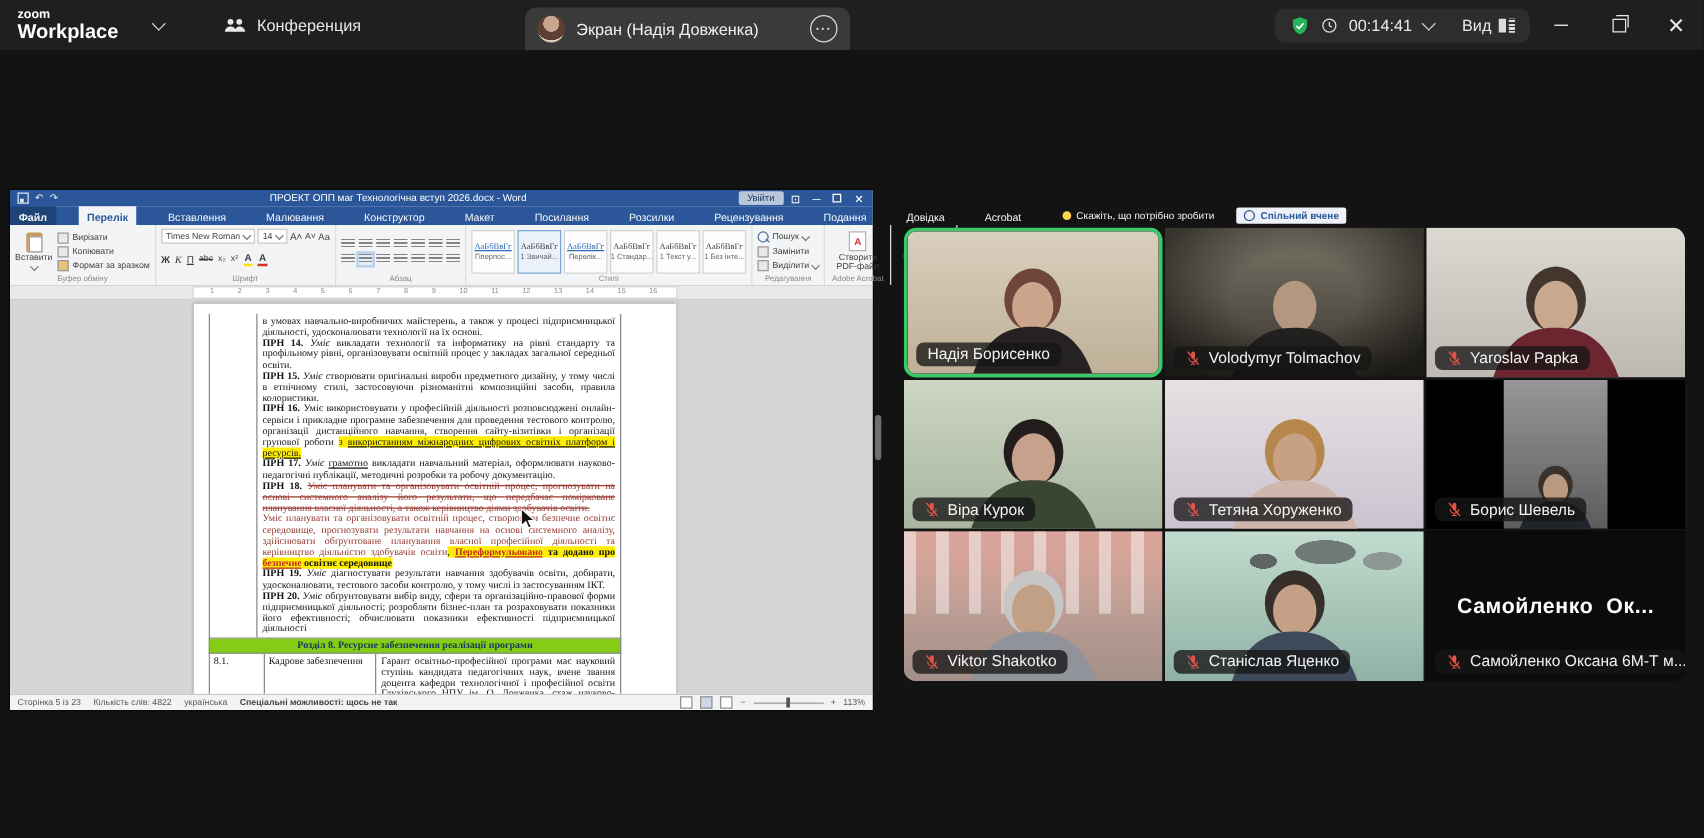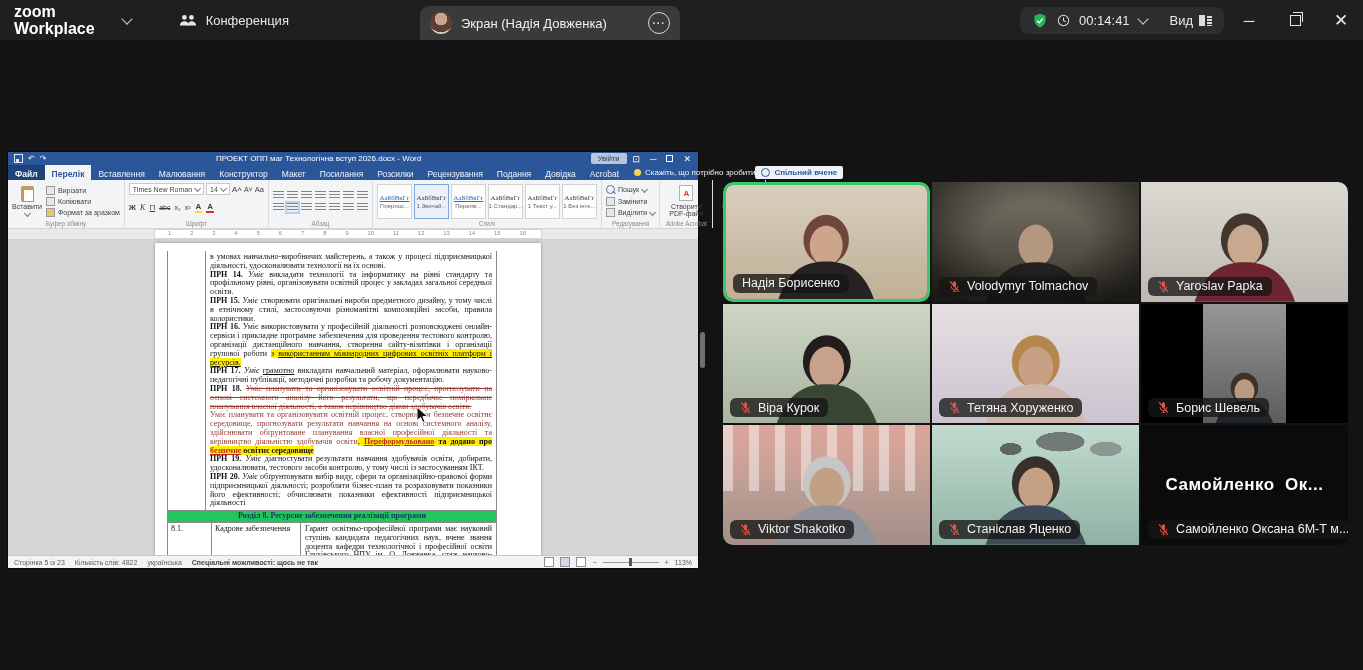--- a/index.html
+++ b/index.html
@@ -1,21 +1,21 @@
 <!DOCTYPE html>
 <html><head>
 <meta charset="utf-8">
 <style>
   html,body{margin:0;padding:0;}
   body{width:1363px;height:670px;background:#131313;position:relative;overflow:hidden;
        font-family:"Liberation Sans",sans-serif;-webkit-font-smoothing:antialiased;}
   
   .topbar{position:absolute;left:0;top:0;width:1363px;height:40px;background:#1f1f1f;display:flex;align-items:center;}
   .logo{margin-left:14px;line-height:1;color:#fff;}
-  .logo .l1{font-size:16px;font-weight:600;display:block;}
+  .logo .l1{font-size:10px;font-weight:600;display:block;}
   .logo .l2{font-size:16px;font-weight:700;display:block;margin-top:1px;}
   .chev{width:7px;height:7px;border-right:1.6px solid #cfcfcf;border-bottom:1.6px solid #cfcfcf;
         transform:rotate(45deg);display:inline-block;margin:0 0 3px 0;}
   .topchev{margin-left:28px;}
   .meeting-tab{display:flex;align-items:center;gap:9px;margin-left:48px;color:#e8e8e8;font-size:13px;cursor:default;}
   .screen-tab{position:absolute;left:420px;top:6px;height:34px;width:240px;background:#3a3a3a;
               border-radius:9px 9px 0 0;display:flex;align-items:center;padding:0 10px;gap:9px;color:#f0f0f0;font-size:13px;}
   .avatar{width:22px;height:22px;border-radius:50%;background:radial-gradient(circle at 50% 32%,#caa58d 0 34%,#5d4033 35% 70%,#d8cdbb 71%);flex:0 0 auto;}
   .tab-more{margin-left:auto;width:20px;height:20px;border:1.4px solid #d8d8d8;border-radius:50%;color:#e5e5e5;
             display:flex;align-items:center;justify-content:center;font-size:10px;letter-spacing:1px;font-weight:700;}
@@ -36,21 +36,21 @@
   
   .word{position:absolute;left:8px;top:152px;width:690px;height:416px;background:#f3f4f6;display:flex;flex-direction:column;box-shadow:0 0 0 1px #0a0a0a;}
   .wtitle{height:13px;background:#2b579a;display:flex;align-items:center;color:#fff;font-size:8px;flex:0 0 auto;}
   .qat{display:flex;gap:5px;margin-left:6px;color:#dfe7f2;font-size:8px;align-items:center;}
   .saveicon{width:7px;height:7px;border:1px solid #dfe7f2;display:inline-block;position:relative;}
   .saveicon::after{content:"";position:absolute;left:1px;bottom:0;width:3px;height:3px;background:#dfe7f2;}
   .wtitle .ttl{flex:1;text-align:center;white-space:nowrap;overflow:hidden;}
   .signin{background:#b9c6da;color:#1d3a63;border-radius:2px;padding:1px 7px;font-size:7.5px;margin-right:6px;}
   .wtctl{display:flex;gap:10px;margin-right:7px;align-items:center;font-size:9px;}
   .wrest{width:5px;height:5px;border:1px solid #fff;}
-  .wtabs{height:15px;background:#2b579a;display:flex;align-items:stretch;font-size:8.5px;color:#f2f5fa;flex:0 0 auto;}
+  .wtabs{height:15px;background:#2b579a;display:flex;align-items:stretch;font-size:8.5px;color:#f2f5fa;flex:0 0 auto;gap:18px;}
   .wtab{padding:2px 7px 0;display:flex;align-items:center;white-space:nowrap;}
   .wtab.file{background:#1e4376;font-weight:700;}
   .wtab.active{background:#f3f4f6;color:#2b579a;font-weight:700;}
   .tellme{display:flex;align-items:center;gap:4px;margin-left:8px;color:#eef2f9;font-size:8px;white-space:nowrap;}
   .bulb{width:7px;height:7px;border-radius:50%;background:#ffd34d;display:inline-block;}
   .sharebtn{margin-left:auto;margin-right:5px;align-self:center;background:#eef2f8;color:#2b579a;font-size:8px;
             border-radius:2px;padding:2px 6px;display:flex;align-items:center;gap:4px;font-weight:700;white-space:nowrap;}
   .shareglyph{width:7px;height:7px;border:1px solid #2b579a;border-radius:50%;position:relative;}
   
   .ribbon{height:48px;background:#f3f4f6;border-bottom:1px solid #d4d4d4;display:flex;flex:0 0 auto;font-size:7px;color:#3f3f3f;}
@@ -98,21 +98,21 @@
   .page{position:absolute;left:147px;top:3px;width:386px;height:330px;background:#fff;box-shadow:0 0 3px rgba(0,0,0,.35);overflow:hidden;}
   .dtable{margin:8px 0 0 12px;width:330px;font-family:Liberation Serif, serif;font-size:8px;line-height:8.8px;color:#121212;}
   .tcellwrap{display:flex;border:1px solid #8a8a8a;border-top:none;}
   .tleft{width:37px;border-right:1px solid #8a8a8a;flex:0 0 auto;}
   .tmain{flex:1;padding:2px 4px;text-align:justify;}
   .para{margin:0;}
   .rb{font-weight:700;} .ri{font-style:italic;} .ru{text-decoration:underline;}
   .rs{text-decoration:line-through;margin-top:14px;}
   .rhl{background:#ffee00;}
   .rc-del{color:#9a3c34;} .rc-ins{color:#93392f;} .rc-red{color:#c22a1e;}
-  .thead{background:#22c55e;border:1px solid #8a8a8a;border-top:none;text-align:center;font-weight:700;color:#17365d;padding:1px 0;}
+  .thead{background:#84cc16;border:1px solid #8a8a8a;border-top:none;text-align:center;font-weight:700;color:#17365d;padding:1px 0;}
   .trow{display:flex;border:1px solid #8a8a8a;border-top:none;}
   .tc1{width:37px;border-right:1px solid #8a8a8a;padding:2px 3px;flex:0 0 auto;}
   .tc2{width:82px;border-right:1px solid #8a8a8a;padding:2px 3px;flex:0 0 auto;}
   .tc3{flex:1;padding:2px 4px;text-align:justify;}
   
   .wstatus{height:12px;background:#f3f3f3;border-top:1px solid #c9c9c9;display:flex;align-items:center;font-size:7px;color:#5a5a5a;flex:0 0 auto;padding:0 6px;gap:10px;}
   .wstatus .acc{font-weight:700;color:#444;}
   .sright{margin-left:auto;display:flex;align-items:center;gap:6px;}
   .svicon{width:8px;height:8px;border:1px solid #8f8f8f;display:inline-block;background:#fff;}
   .svicon.act{background:#cfd8e6;}

